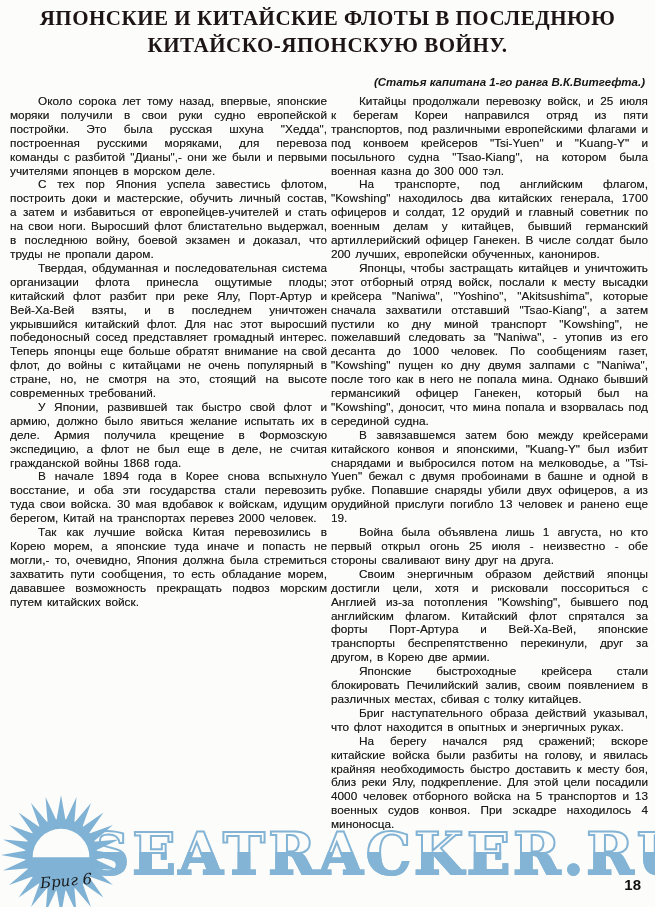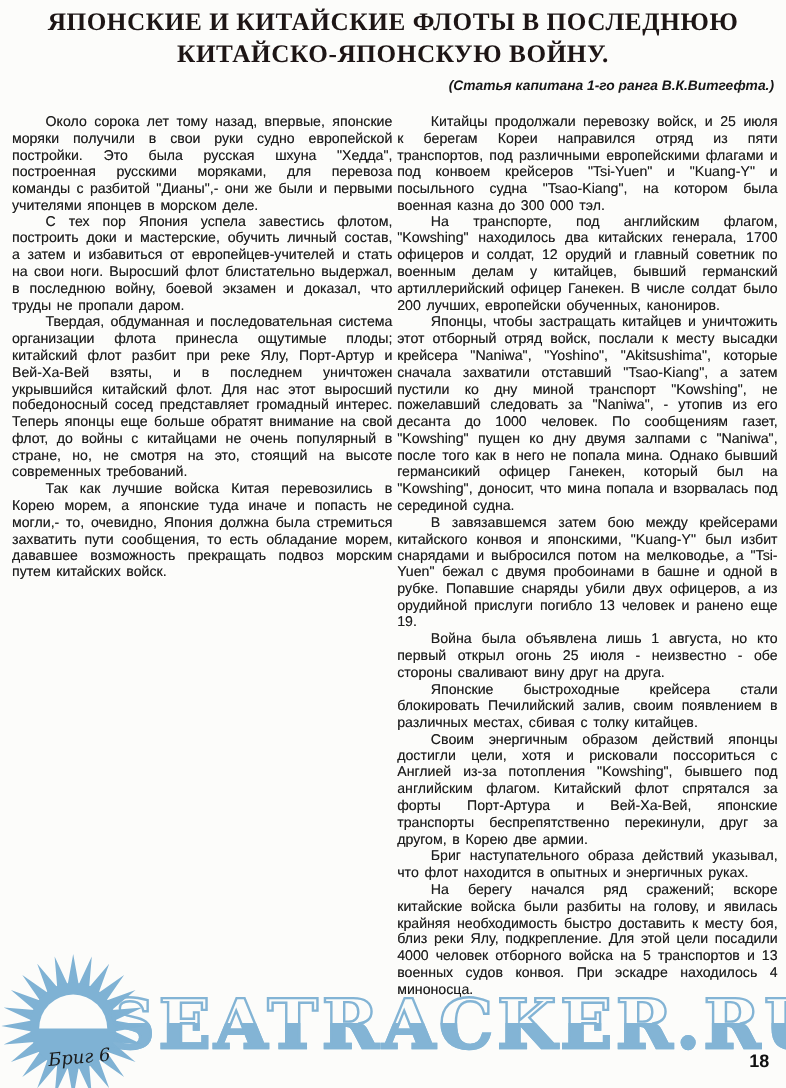--- a/index.html
+++ b/index.html
@@ -7,21 +7,21 @@
     position:relative;width:655px;height:907px;margin:0 auto;
     background:#fcfcfa;overflow:hidden;
     font-family:"Liberation Sans",sans-serif;color:#1b1b1b;
   }
   .title{
     position:absolute;top:5px;left:0;right:0;text-align:center;
     font-family:"Liberation Serif",serif;font-weight:bold;
     font-size:21px;line-height:27px;color:#1d1515;letter-spacing:.5px;
   }
   .byline{
-    position:absolute;top:66px;right:10px;
+    position:absolute;top:76px;right:10px;
     font-style:italic;font-weight:bold;font-size:11.5px;color:#161616;text-align:center;
   }
   .columns{
     position:absolute;top:95px;left:10px;width:638px;
     display:flex;gap:4px;z-index:2;
   }
   .col{
     width:50%;text-align:justify;
     font-size:11.8px;line-height:13.9px;word-spacing:1.4px;
     color:#1d1d1d;text-shadow:0 0 .4px rgba(20,20,20,.55);
@@ -58,30 +58,32 @@
     <div>КИТАЙСКО-ЯПОНСКУЮ ВОЙНУ.</div>
   </div>
 
   <div class="byline">(Статья капитана 1-го ранга В.К.Витгефта.)</div>
 
   <div class="columns">
     <div class="col">
         <p>Около сорока лет тому назад, впервые, японские моряки получили в свои руки судно европейской постройки. Это была русская шхуна "Хедда", построенная русскими моряками, для перевоза команды с разбитой "Дианы",- они же были и первыми учителями японцев в морском деле.</p>
         <p>С тех пор Япония успела завестись флотом, построить доки и мастерские, обучить личный состав, а затем и избавиться от европейцев-учителей и стать на свои ноги. Выросший флот блистательно выдержал, в последнюю войну, боевой экзамен и доказал, что труды не пропали даром.</p>
         <p>Твердая, обдуманная и последовательная система организации флота принесла ощутимые плоды; китайский флот разбит при реке Ялу, Порт-Артур и Вей-Ха-Вей взяты, и в последнем уничтожен укрывшийся китайский флот. Для нас этот выросший победоносный сосед представляет громадный интерес. Теперь японцы еще больше обратят внимание на свой флот, до войны с китайцами не очень популярный в стране, но, не смотря на это, стоящий на высоте современных требований.</p>
+        <p>У Японии, развившей так быстро свой флот и армию, должно было явиться желание испытать их в деле. Армия получила крещение в Формозскую экспедицию, а флот не был еще в деле, не считая гражданской войны 1868 года.</p>
+        <p>В начале 1894 года в Корее снова вспыхнуло восстание, и оба эти государства стали перевозить туда свои войска. 30 мая вдобавок к войскам, идущим берегом, Китай на транспортах перевез 2000 человек.</p>
         <p>Так как лучшие войска Китая перевозились в Корею морем, а японские туда иначе и попасть не могли,- то, очевидно, Япония должна была стремиться захватить пути сообщения, то есть обладание морем, дававшее возможность прекращать подвоз морским путем китайских войск.</p>
       </div>
     <div class="col">
         <p>Китайцы продолжали перевозку войск, и 25 июля к берегам Кореи направился отряд из пяти транспортов, под различными европейскими флагами и под конвоем крейсеров "Tsi-Yuen" и "Kuang-Y" и посыльного судна "Tsao-Kiang", на котором была военная казна до 300 000 тэл.</p>
         <p>На транспорте, под английским флагом, "Kowshing" находилось два китайских генерала, 1700 офицеров и солдат, 12 орудий и главный советник по военным делам у китайцев, бывший германский артиллерийский офицер Ганекен. В числе солдат было 200 лучших, европейски обученных, канониров.</p>
         <p>Японцы, чтобы застращать китайцев и уничтожить этот отборный отряд войск, послали к месту высадки крейсера "Naniwa", "Yoshino", "Akitsushima", которые сначала захватили отставший "Tsao-Kiang", а затем пустили ко дну миной транспорт "Kowshing", не пожелавший следовать за "Naniwa", - утопив из его десанта до 1000 человек. По сообщениям газет, "Kowshing" пущен ко дну двумя залпами с "Naniwa", после того как в него не попала мина. Однако бывший германсикий офицер Ганекен, который был на "Kowshing", доносит, что мина попала и взорвалась под серединой судна.</p>
         <p>В завязавшемся затем бою между крейсерами китайского конвоя и японскими, "Kuang-Y" был избит снарядами и выбросился потом на мелководье, а "Tsi-Yuen" бежал с двумя пробоинами в башне и одной в рубке. Попавшие снаряды убили двух офицеров, а из орудийной прислуги погибло 13 человек и ранено еще 19.</p>
         <p>Война была объявлена лишь 1 августа, но кто первый открыл огонь 25 июля - неизвестно - обе стороны сваливают вину друг на друга.</p>
+        <p>Своим энергичным образом действий японцы достигли цели, хотя и рисковали поссориться с Англией из-за потопления "Kowshing", бывшего под английским флагом. Китайский флот спрятался за форты Порт-Артура и Вей-Ха-Вей, японские транспорты беспрепятственно перекинули, друг за другом, в Корею две армии.</p>
         <p>Японские быстроходные крейсера стали блокировать Печилийский залив, своим появлением в различных местах, сбивая с толку китайцев.</p>
-        <p>Своим энергичным образом действий японцы достигли цели, хотя и рисковали поссориться с Англией из-за потопления "Kowshing", бывшего под английским флагом. Китайский флот спрятался за форты Порт-Артура и Вей-Ха-Вей, японские транспорты беспрепятственно перекинули, друг за другом, в Корею две армии.</p>
         <p>Бриг наступательного образа действий указывал, что флот находится в опытных и энергичных руках.</p>
         <p>На берегу начался ряд сражений; вскоре китайские войска были разбиты на голову, и явилась крайняя необходимость быстро доставить к месту боя, близ реки Ялу, подкрепление. Для этой цели посадили 4000 человек отборного войска на 5 транспортов и 13 военных судов конвоя. При эскадре находилось 4 миноносца.</p>
       </div>
   </div>
 
   <div class="watermark">
     <svg class="sun" width="120" height="120" viewBox="0 0 110 110">
       <polygon id="sun-rays-poly" fill="#7fb2d4" points="55.0,0.0 59.2,23.3 69.2,1.9 67.2,25.4 82.5,7.4 74.5,29.6 93.9,16.1 80.4,35.5 102.6,27.5 84.6,42.8 108.1,40.8 86.7,50.8 110.0,55.0 86.7,59.2 108.1,69.2 84.6,67.2 102.6,82.5 80.4,74.5 93.9,93.9 74.5,80.4 82.5,102.6 67.2,84.6 69.2,108.1 59.2,86.7 55.0,110.0 50.8,86.7 40.8,108.1 42.8,84.6 27.5,102.6 35.5,80.4 16.1,93.9 29.6,74.5 7.4,82.5 25.4,67.2 1.9,69.2 23.3,59.2 0.0,55.0 23.3,50.8 1.9,40.8 25.4,42.8 7.4,27.5 29.6,35.5 16.1,16.1 35.5,29.6 27.5,7.4 42.8,25.4 40.8,1.9 50.8,23.3"></polygon>
       <circle cx="55" cy="55" r="33" fill="#7fb2d4"></circle>
       <path d="M 29 57 A 26 26 0 0 1 81 57 L 29 57 Z" fill="#fcfcfa"></path>

